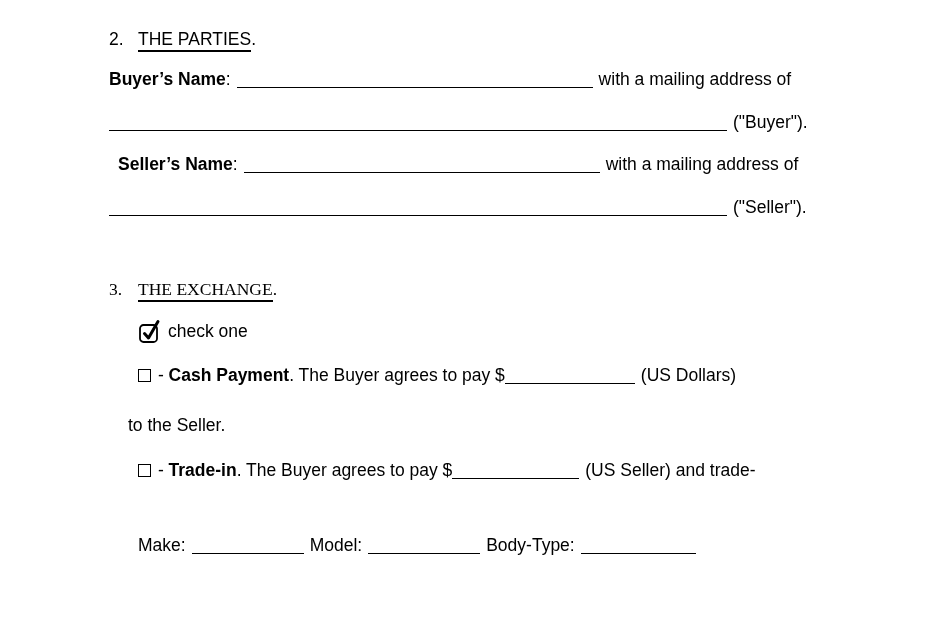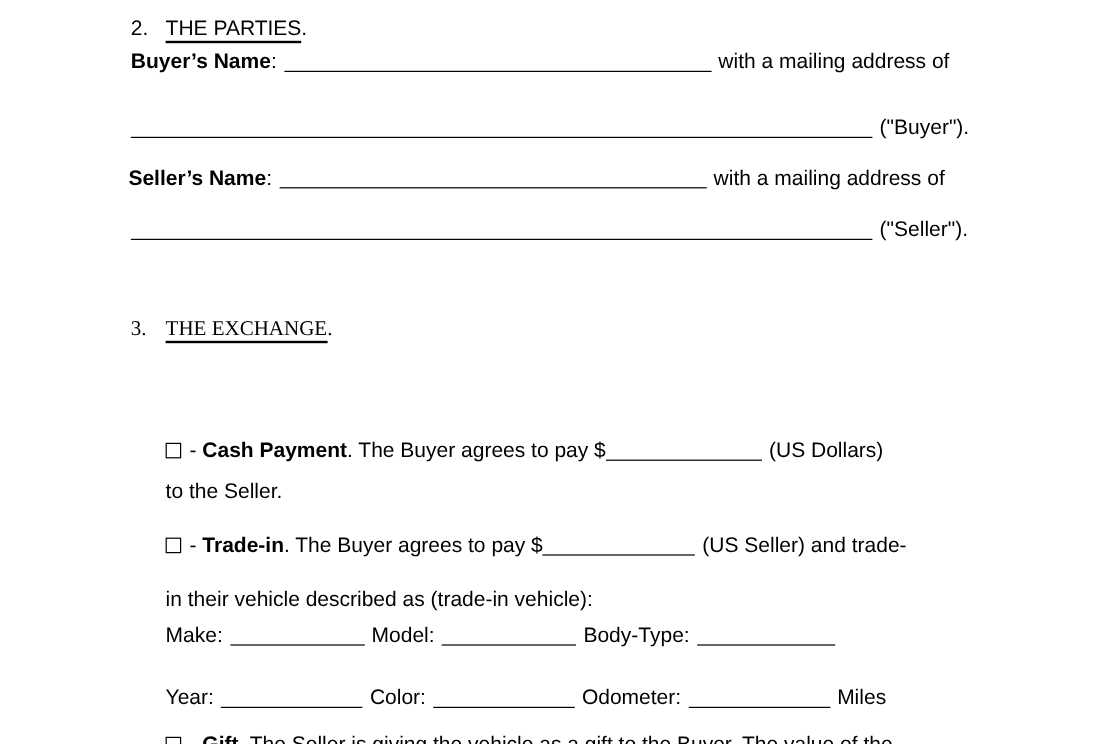--- a/index.html
+++ b/index.html
@@ -7,21 +7,21 @@
     position: relative;
     width: 930px;
     height: 620px;
     background: #ffffff;
     overflow: hidden;
     font-family: "Liberation Sans", "DejaVu Sans", sans-serif;
     font-size: 17.5px;
     color: #000000;
     line-height: 22px;
   }
-  .line { position: absolute; white-space: nowrap; }
+  .line { position: absolute; white-space: nowrap; margin-top: 16px; }
   .b { font-weight: bold; }
   .heading-text {
     border-bottom: 2px solid #000;
     padding-bottom: 1px;
   }
   .num { display: inline-block; width: 29px; }
   .blank {
     display: inline-block;
     height: 1px;
     border-bottom: 1.7px solid #000;
@@ -47,69 +47,69 @@
 </style>
 </head>
 <body>
 
 <div class="page">
 
   <div class="line" style="left:109px; top:12px;">
     <span class="num">2.</span><span class="heading-text">THE PARTIES</span><span>.</span>
   </div>
 
-  <div class="line" style="left:109px; top:40px;">
+  <div class="line" style="left:109px; top:52px;">
     <span class="b">Buyer’s Name</span><span>:</span><span class="blank" style="width:356px;"></span><span>with a mailing address of</span>
   </div>
 
   <div class="line" style="left:109px; top:95px;">
     <span class="blank nolm" style="width:618px; margin-left:0;"></span><span>("Buyer").</span>
   </div>
 
-  <div class="line" style="left:107px; top:137px;">
+  <div class="line" style="left:118px; top:137px;">
     <span class="b">Seller’s Name</span><span>:</span><span class="blank" style="width:356px;"></span><span>with a mailing address of</span>
   </div>
 
   <div class="line" style="left:109px; top:180px;">
     <span class="blank nolm" style="width:618px; margin-left:0;"></span><span>("Seller").</span>
   </div>
 
 
   <div class="line" style="left:109px; top:262px;font-family:Liberation Serif, serif;">
     <span class="num">3.</span><span class="heading-text">THE EXCHANGE</span><span>.</span>
   </div>
 
+  <div class="line" style="left:138px; top:302px;">
+    <span class="bigcheck"><svg width="24" height="26" viewBox="0 0 24 26">
+          <rect x="2" y="7" width="17" height="17" rx="3.5" fill="none" stroke="#000" stroke-width="1.8"></rect>
+          <path d="M6.5 15.5 L10.5 20 L20 3.5" fill="none" stroke="#000" stroke-width="3" stroke-linecap="round" stroke-linejoin="round"></path>
+        </svg></span><span>check one</span>
+  </div>
 
-  <div class="line" style="left:138px; top:364px;">
+  <div class="line" style="left:138px; top:348px;">
     <span class="cbox"></span>
     <span>-</span>
     <span class="b">Cash Payment</span><span>. The Buyer agrees to pay $</span><span class="blank nolm" style="width:130px; margin-left:0;"></span><span>(US Dollars)</span>
   </div>
 
-  <div class="line" style="left:138px; top:398px;">
+  <div class="line" style="left:128px; top:398px;">
     <span>to the Seller.</span>
   </div>
 
   <div class="line" style="left:138px; top:443px;">
     <span class="cbox"></span>
     <span>-</span>
     <span class="b">Trade-in</span><span>. The Buyer agrees to pay $</span><span class="blank nolm" style="width:127px; margin-left:0;"></span><span>(US Seller) and trade-</span>
   </div>
 
-  <div class="line" style="left:138px; top:488px;">
-    <span>in their vehicle described as (trade-in vehicle):</span>
-  </div>
 
   <div class="line" style="left:138px; top:518px;">
     <span>Make:</span><span class="blank" style="width:112px;"></span><span>Model:</span><span class="blank" style="width:112px;"></span><span>Body-Type:</span><span class="blank" style="width:115px;"></span>
   </div>
 
-  <div class="line" style="left:138px; top:570px;">
-    <span>Year:</span><span class="blank" style="width:118px;"></span><span>Color:</span><span class="blank" style="width:118px;"></span><span>Odometer:</span><span class="blank" style="width:118px;"></span><span>Miles</span>
-  </div>
 
   <div class="line" style="left:138px; top:609px;">
     <span class="cbox"></span>
     <span>-</span>
     <span class="b">Gift</span><span>. The Seller is giving the vehicle as a gift to the Buyer. The value of the</span>
   </div>
 
 </div>
 
 </body></html>

